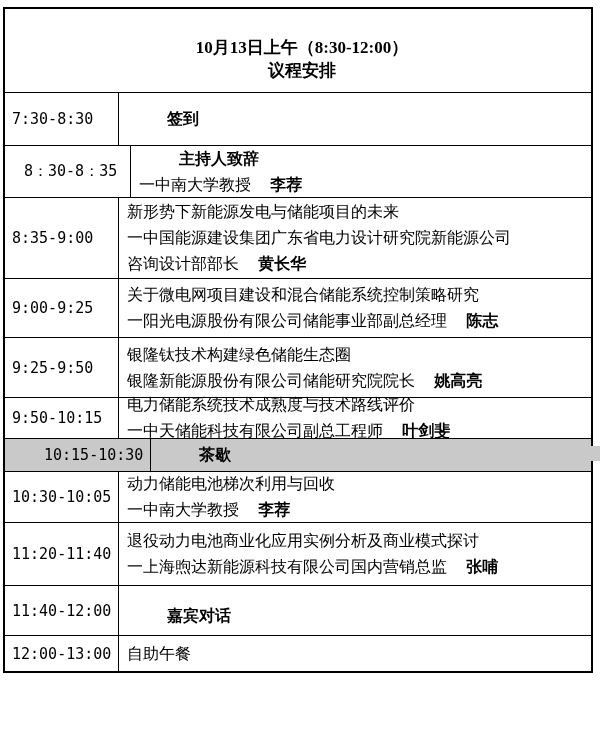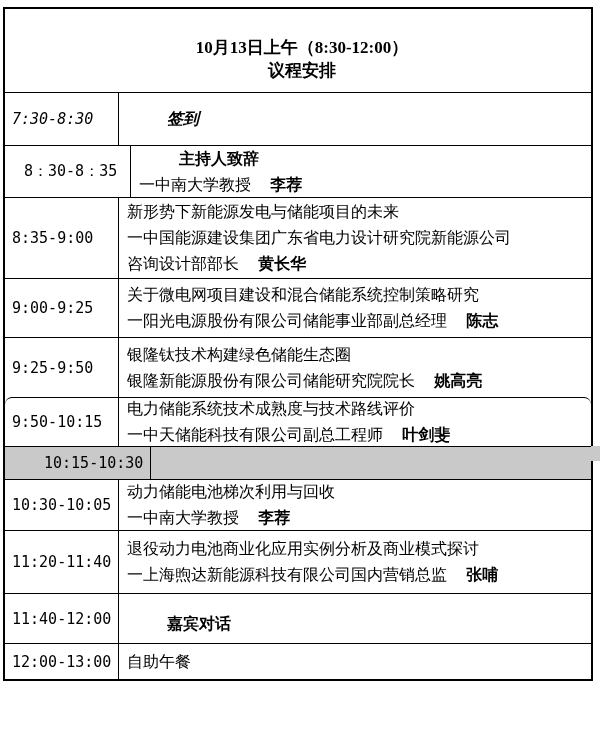--- a/index.html
+++ b/index.html
@@ -86,21 +86,21 @@
 </head>
 <body>
 
 <div class="page">
   <div class="table">
     <div class="header-row">
       <div>10月13日上午（8:30-12:00）</div>
       <div>议程安排</div>
     </div>
     <div id="rows">
-        <div class="row" style="height: 53px; font-style: italic;">
+        <div class="row" style="height: 53px;">
           <div class="cell time">7:30-8:30</div>
           <div class="cell content">
             <div class="line"><span class="seg bold">签到</span></div>
           </div>
         </div>
         <div class="row" style="height: 52px; padding-left: 12px;">
           <div class="cell time">8：30-8：35</div>
           <div class="cell content">
             <div class="line"><span class="seg bold">主持人致辞</span></div>
             <div class="line"><span class="seg">一中南大学教授</span><span class="seg bold gap">李荐</span></div>
@@ -121,29 +121,32 @@
             <div class="line"><span class="seg">一阳光电源股份有限公司储能事业部副总经理</span><span class="seg bold gap">陈志</span></div>
           </div>
         </div>
         <div class="row" style="height: 60px;">
           <div class="cell time">9:25-9:50</div>
           <div class="cell content">
             <div class="line"><span class="seg">银隆钛技术构建绿色储能生态圈</span></div>
             <div class="line"><span class="seg">银隆新能源股份有限公司储能研究院院长</span><span class="seg bold gap">姚高亮</span></div>
           </div>
         </div>
-        <div class="row" style="height: 49px; border-radius: 7px;">
+        <div class="row" style="height: 41px;">
           <div class="cell time">9:50-10:15</div>
           <div class="cell content">
             <div class="line"><span class="seg">电力储能系统技术成熟度与技术路线评价</span></div>
             <div class="line"><span class="seg">一中天储能科技有限公司副总工程师</span><span class="seg bold gap">叶剑斐</span></div>
           </div>
         </div>
         <div class="row tea" style="height: 33px; padding-left: 32px;">
           <div class="cell time">10:15-10:30</div>
+          <div class="cell content">
+            <div class="line"><span class="seg bold">茶歇</span></div>
+          </div>
         </div>
         <div class="row" style="height: 51px;">
           <div class="cell time">10:30-10:05</div>
           <div class="cell content">
             <div class="line"><span class="seg">动力储能电池梯次利用与回收</span></div>
             <div class="line"><span class="seg">一中南大学教授</span><span class="seg bold gap">李荐</span></div>
           </div>
         </div>
         <div class="row" style="height: 63px;">
           <div class="cell time">11:20-11:40</div>

